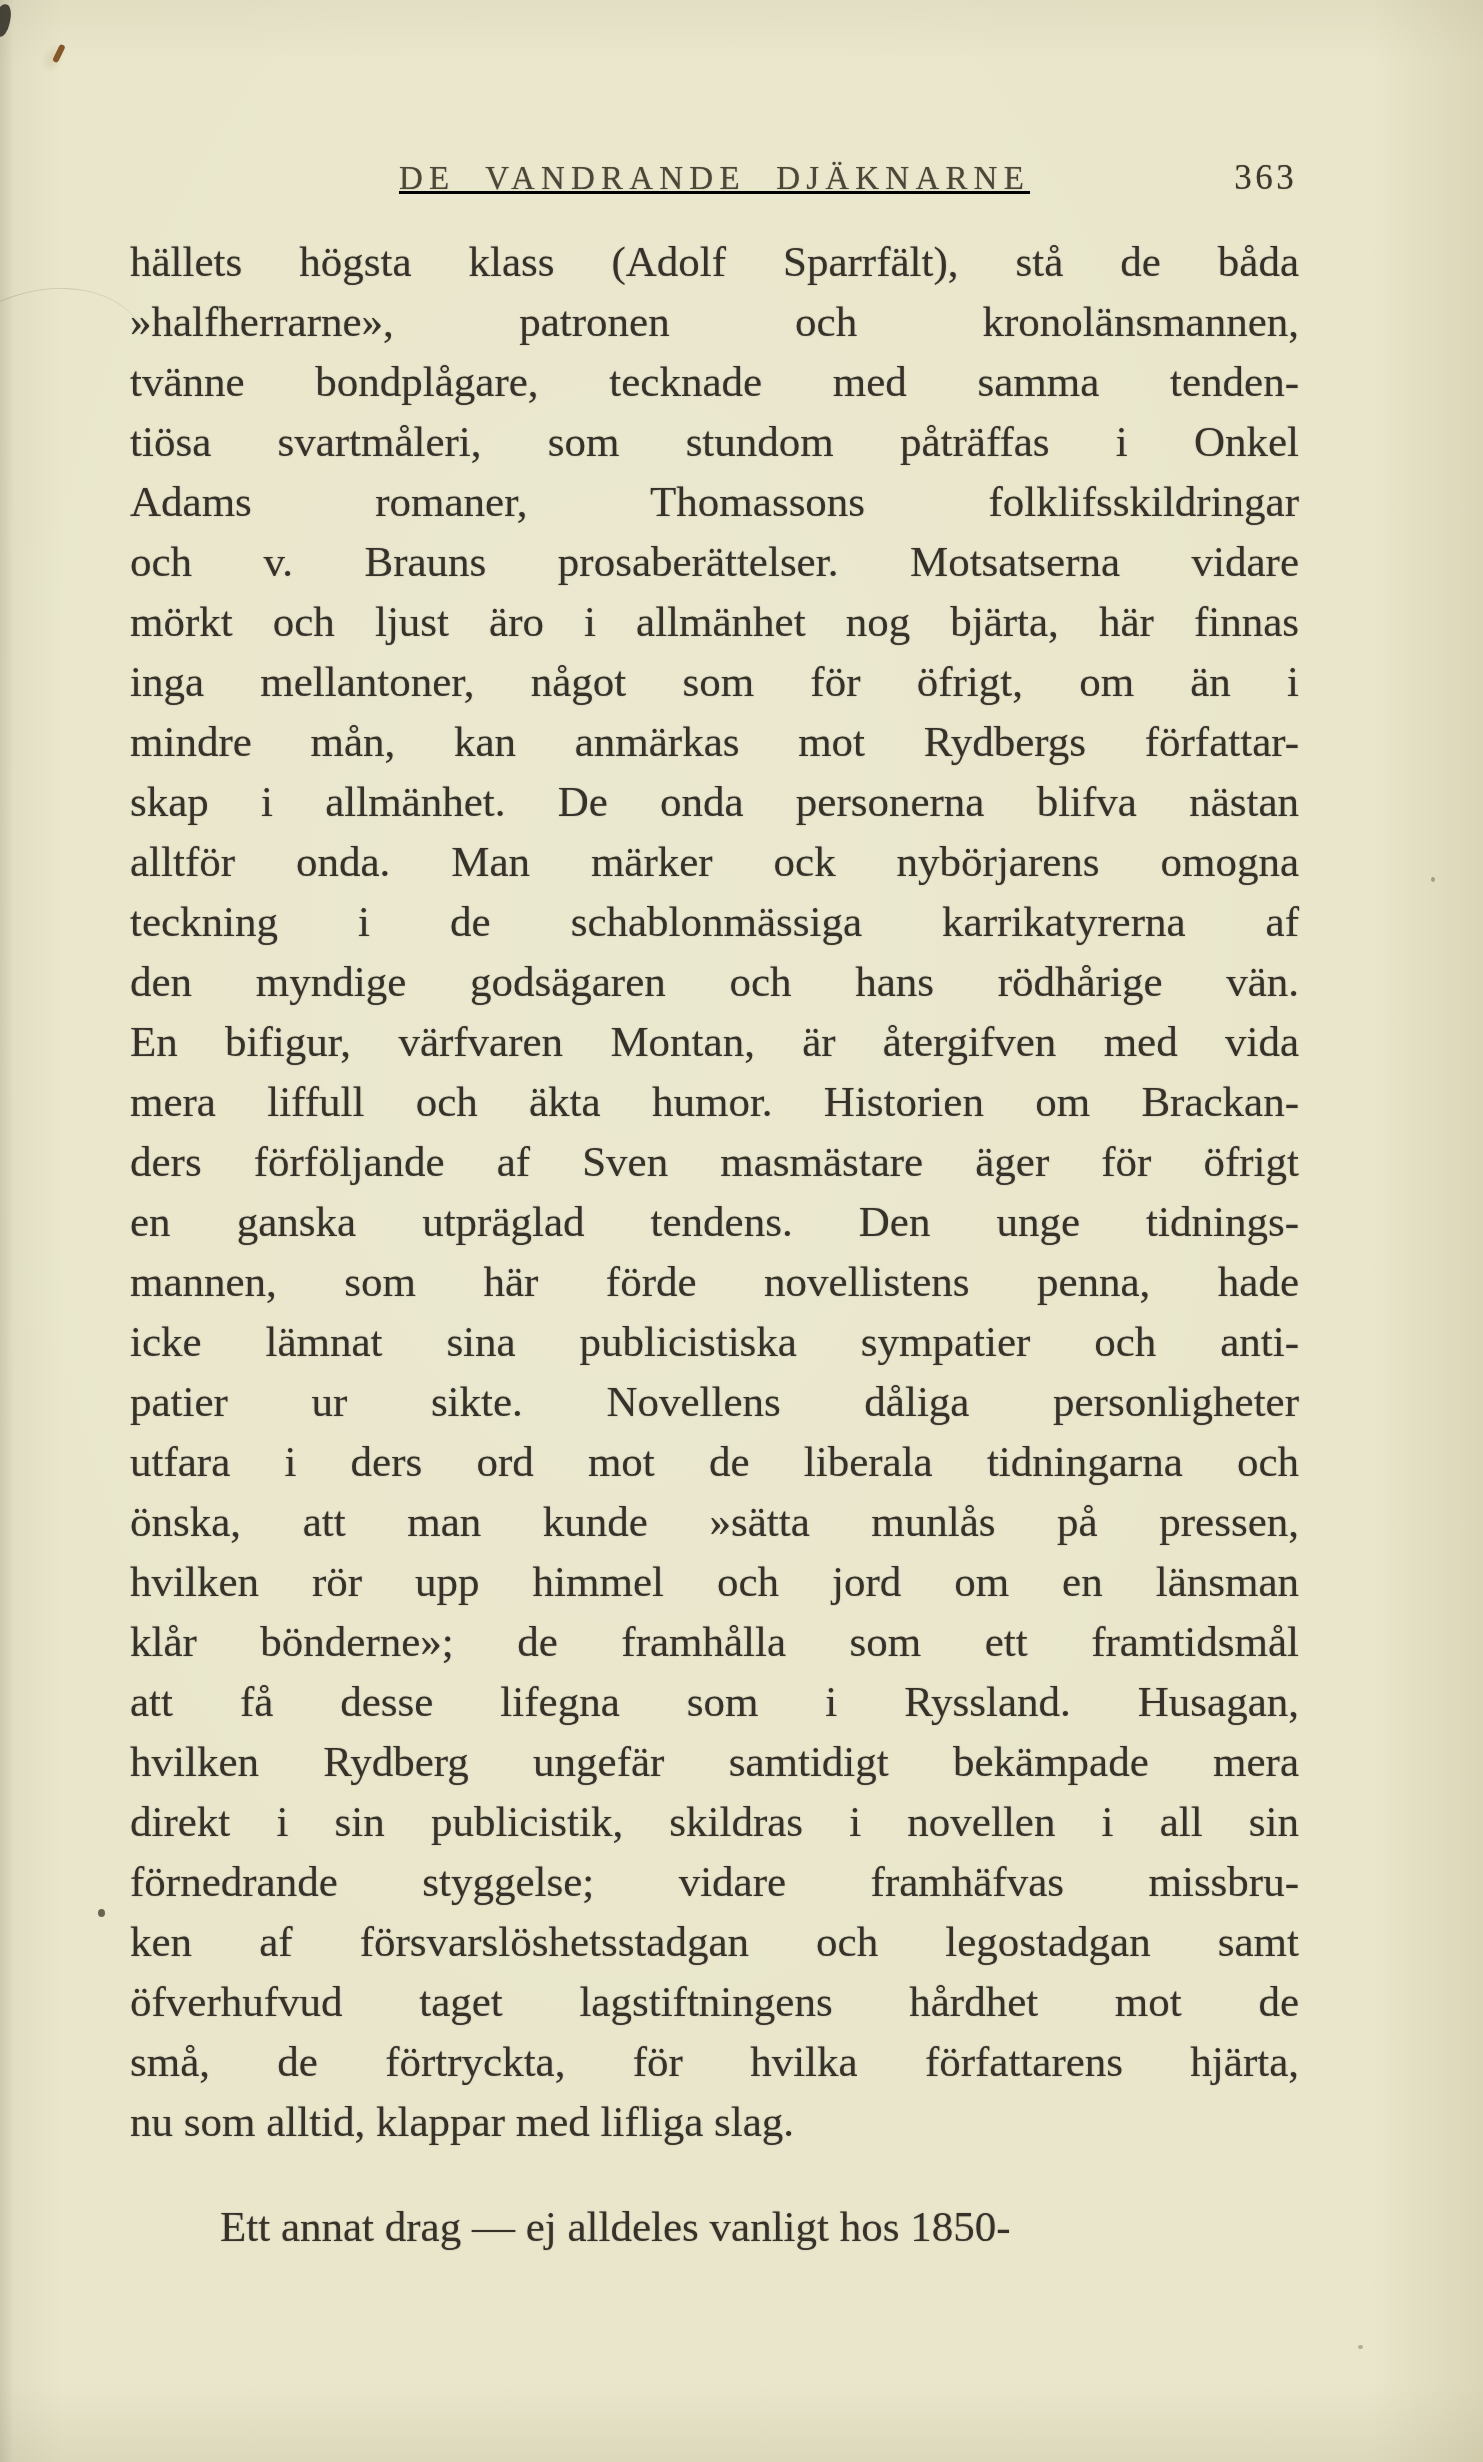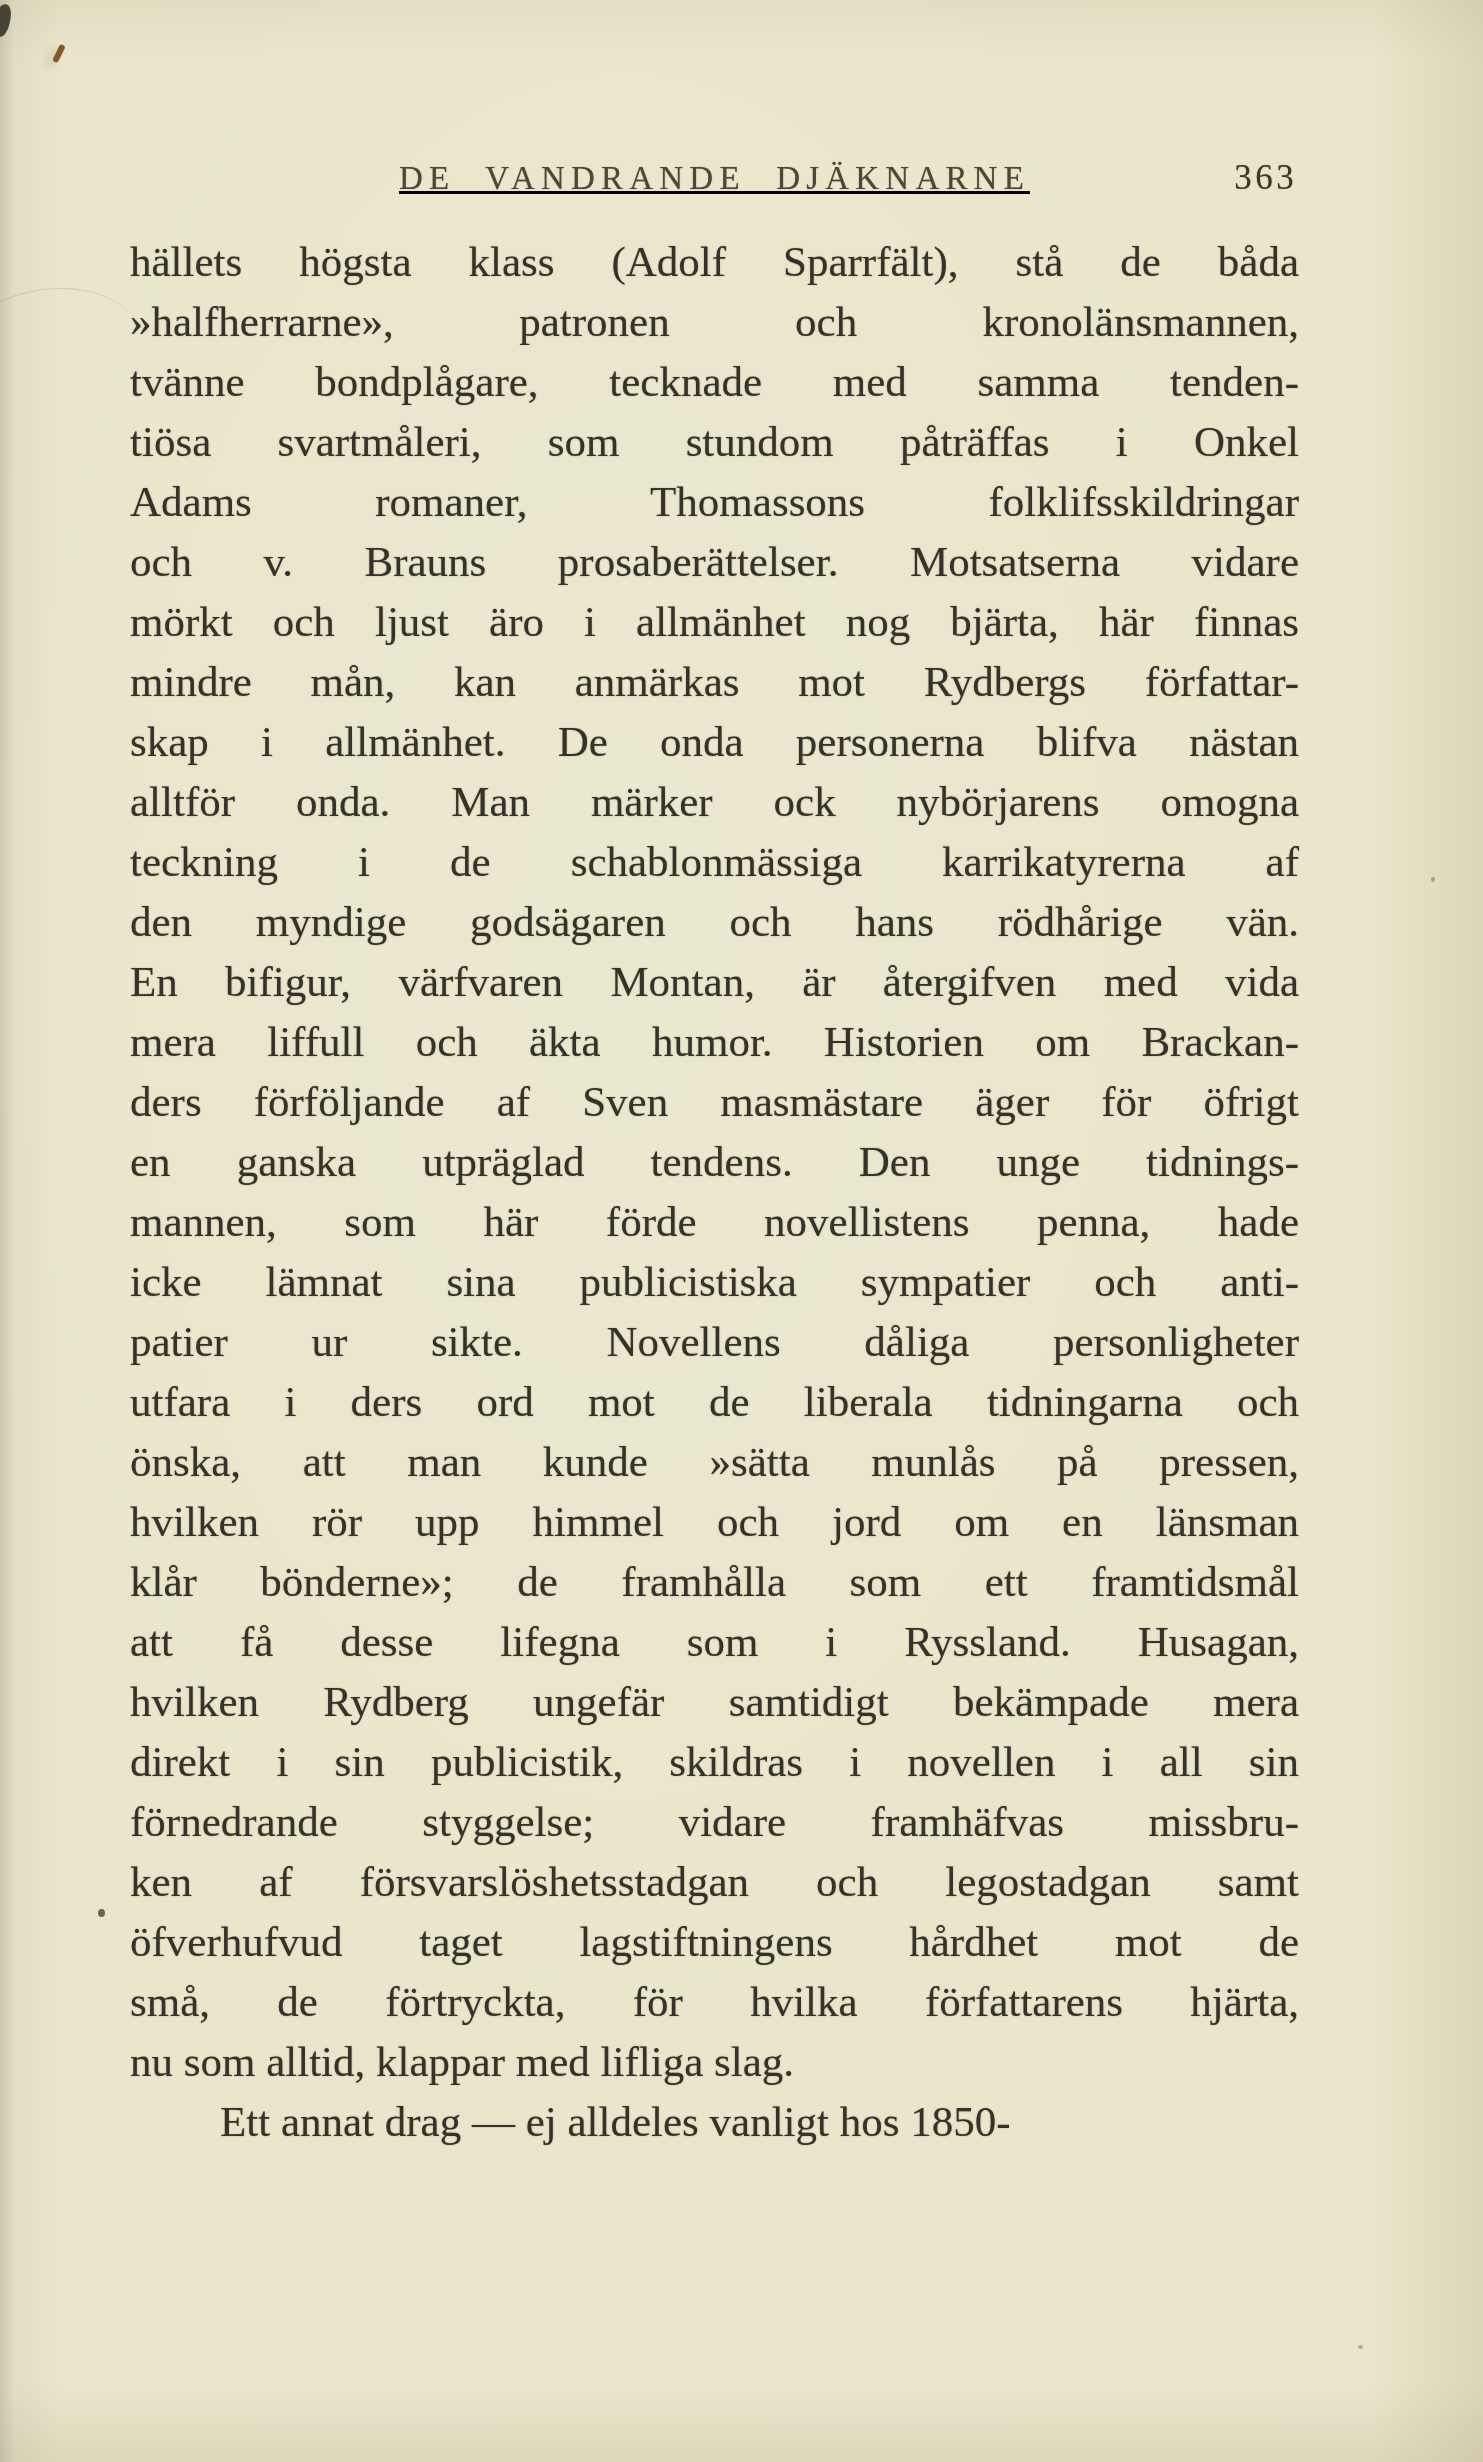--- a/index.html
+++ b/index.html
@@ -59,20 +59,21 @@
   }
   .line {
     text-align: justify;
     text-align-last: justify;
   }
   .para .line:last-child {
     text-align-last: left;
   }
   .para.indent .line:first-child {
     text-indent: 90px;
+    margin-top: 45px;
   }
   
   .corner-mark {
     position: absolute;
     left: -5.3px;
     top: 3.5px;
     width: 15px;
     height: 33px;
     background: #2e2a23;
     border-radius: 45%;
@@ -141,20 +142,21 @@
 
   <div class="text-block">
       <div class="para">
         <div class="line">hällets högsta klass (Adolf Sparrfält), stå de båda</div>
         <div class="line">»halfherrarne», patronen och kronolänsmannen,</div>
         <div class="line">tvänne bondplågare, tecknade med samma tenden-</div>
         <div class="line">tiösa svartmåleri, som stundom påträffas i Onkel</div>
         <div class="line">Adams romaner, Thomassons folklifsskildringar</div>
         <div class="line">och v. Brauns prosaberättelser. Motsatserna vidare</div>
         <div class="line">mörkt och ljust äro i allmänhet nog bjärta, här finnas</div>
+        <div class="line">inga mellantoner, något som för öfrigt, om än i</div>
         <div class="line">mindre mån, kan anmärkas mot Rydbergs författar-</div>
         <div class="line">skap i allmänhet. De onda personerna blifva nästan</div>
         <div class="line">alltför onda. Man märker ock nybörjarens omogna</div>
         <div class="line">teckning i de schablonmässiga karrikatyrerna af</div>
         <div class="line">den myndige godsägaren och hans rödhårige vän.</div>
         <div class="line">En bifigur, värfvaren Montan, är återgifven med vida</div>
         <div class="line">mera liffull och äkta humor. Historien om Brackan-</div>
         <div class="line">ders förföljande af Sven masmästare äger för öfrigt</div>
         <div class="line">en ganska utpräglad tendens. Den unge tidnings-</div>
         <div class="line">mannen, som här förde novellistens penna, hade</div>

